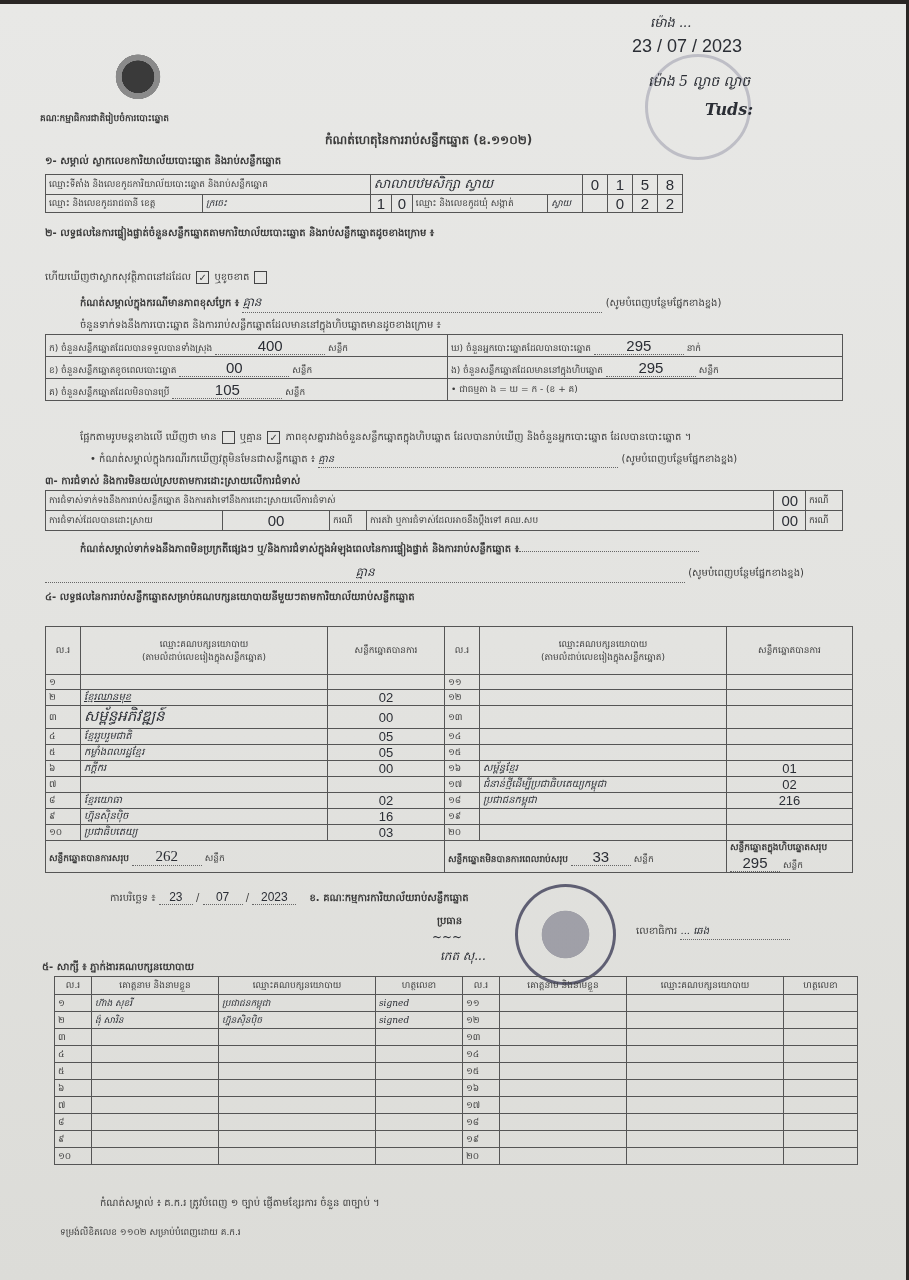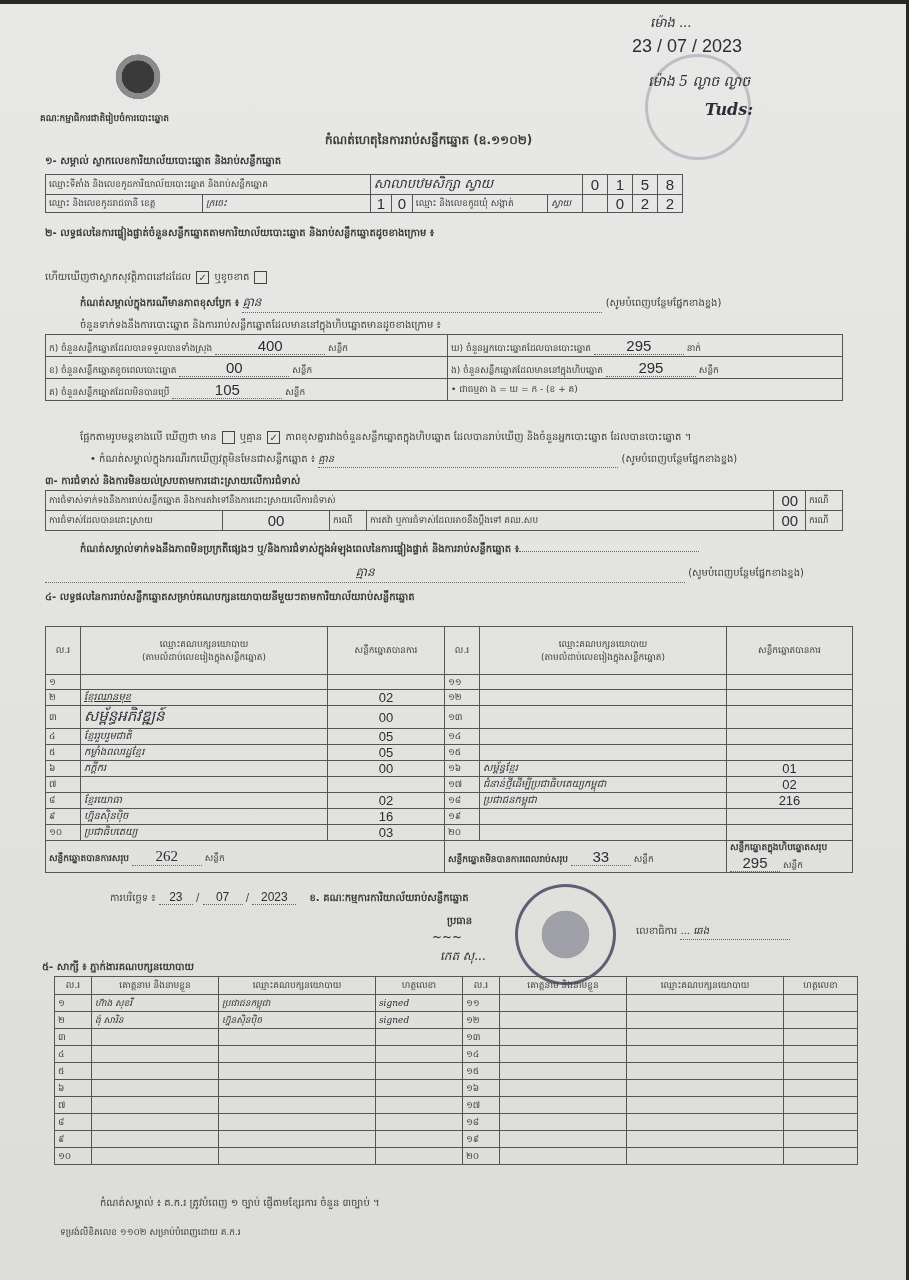--- a/index.html
+++ b/index.html
@@ -235,21 +235,21 @@
       </tr>
     </tfoot>
   </table>
   <div class="p" style="left:110px;top:886px;">
     <span>ការបរិច្ឆេទ ៖</span>
     <span class="hwn dots" style="font-size:12px;width:34px;text-align:center;">23</span> /
     <span class="hwn dots" style="font-size:12px;width:40px;text-align:center;">07</span> /
     <span class="hwn dots" style="font-size:12px;width:44px;text-align:center;">2023</span>
     <span class="b" style="margin-left:10px;">ខ. គណៈកម្មការការិយាល័យរាប់សន្លឹកឆ្នោត</span>
   </div>
-  <div class="p b" style="left:437px;top:910px;margin-left:10px;">ប្រធាន</div>
+  <div class="p b" style="left:437px;top:910px;">ប្រធាន</div>
   <div class="p hw" style="left:432px;top:926px;font-size:12px;">~~~</div>
   <div class="p hw" style="left:440px;top:944px;font-size:12px;">កេត សុ...</div>
   <div class="stamp stamp2"></div>
   <div class="p" style="left:636px;top:920px;">
     <span>លេខាធិការ</span>
     <span class="hw dots" style="width:110px;">... ឆេង</span>
   </div>
 
   <div class="p b" style="left:42px;top:956px;">៥- សាក្សី ៖ ភ្នាក់ងារគណបក្សនយោបាយ</div>
   <table class="grid" style="left:54px;top:972px;width:804px;">

